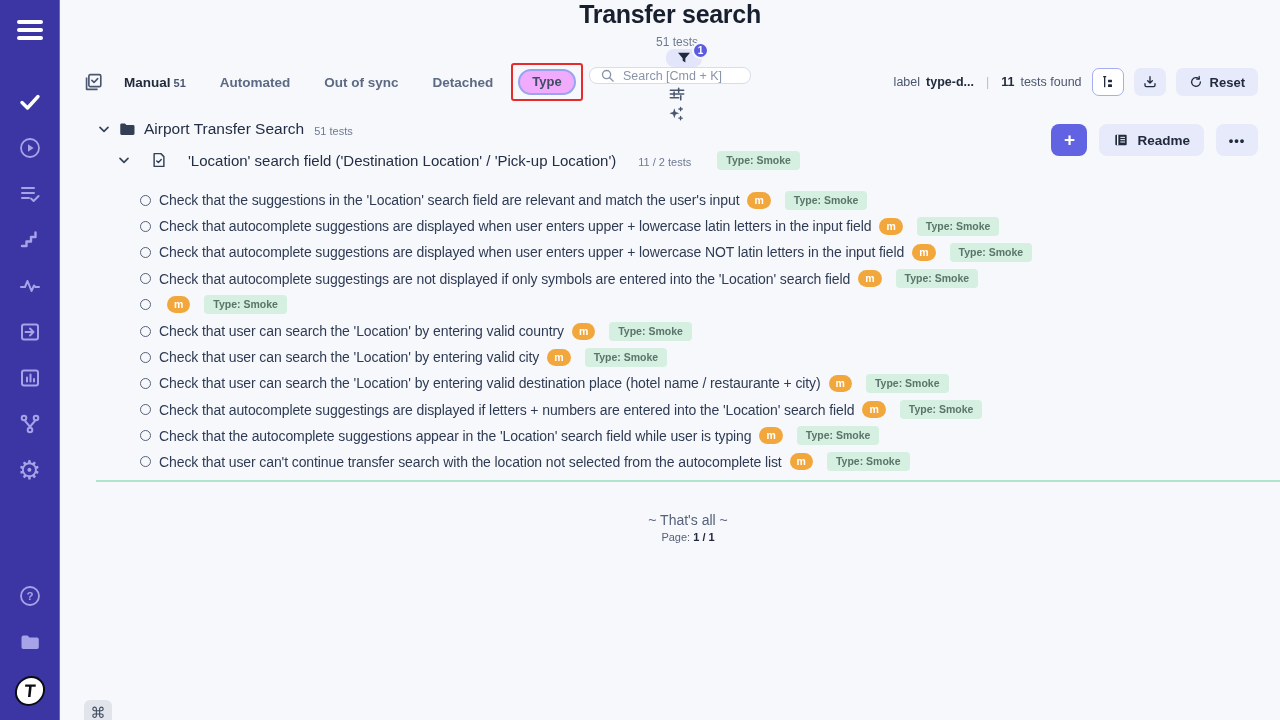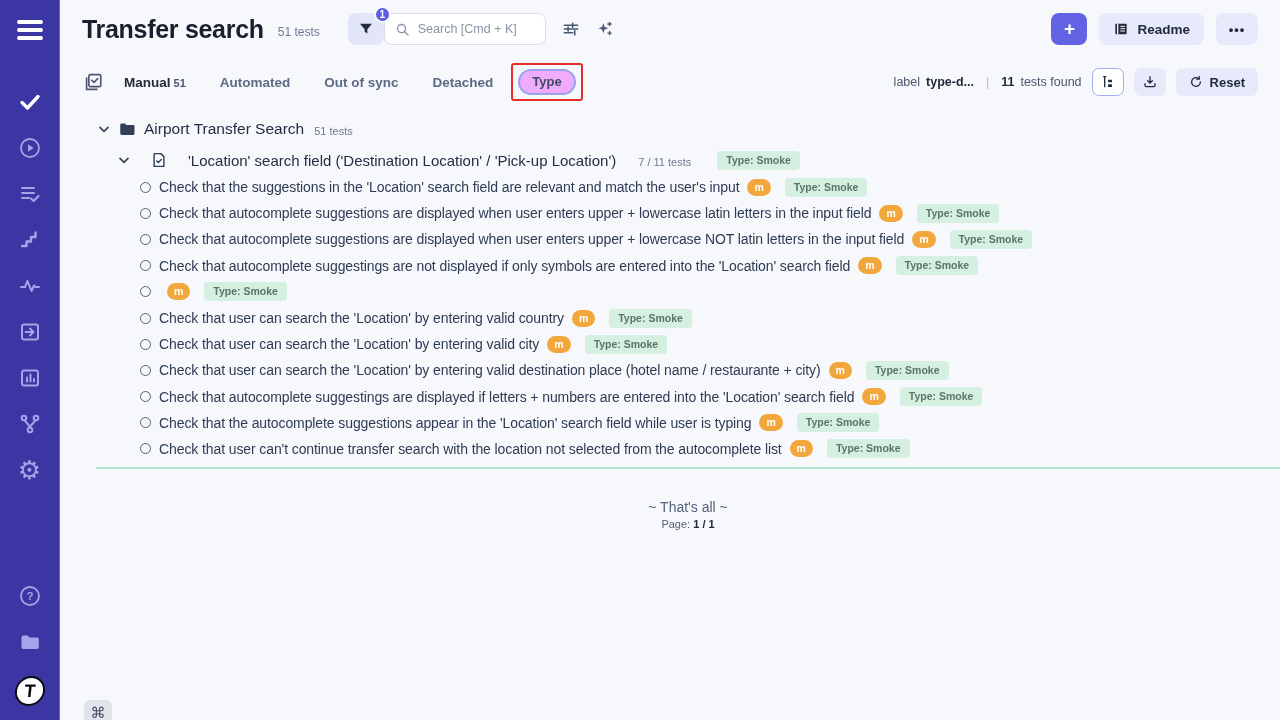--- a/index.html
+++ b/index.html
@@ -24,21 +24,21 @@
   .sb-bottom { margin-top:auto; margin-bottom:14px; display:flex; flex-direction:column; align-items:center; gap:22px; }
   .gear-glyph { font-size:26px; line-height:24px; color:#a6a3e8; }
   .logo-circle {
     width:30px; height:30px; border-radius:50%; background:#ffffff; border:2px solid #0c0c14;
     display:flex; align-items:center; justify-content:center;
     font-weight:bold; font-size:18px; color:#0c0c14; transform:skewX(-6deg);
   }
   
   .main { position:absolute; left:60px; top:0; width:1220px; height:720px; }
   .header {
-    display:flex; align-items:center; height:58px; padding:0 22px;
+    display:flex; align-items:center; height:58px; padding:0 22px;flex-direction:column;
   }
   .page-title { font-size:25px; font-weight:bold; color:#18202f; letter-spacing:-0.3px; }
   .title-count { font-size:12px; color:#6e7a93; margin-left:14px; margin-top:6px; }
   .filter-btn {
     position:relative; margin-left:28px; width:36px; height:32px; border-radius:8px;
     background:#e3e6fb; display:flex; align-items:center; justify-content:center; cursor:pointer;
   }
   .filter-badge {
     position:absolute; top:-7px; right:-7px; min-width:17px; height:17px; border-radius:50%;
     background:#5b5ce0; color:#fff; font-size:10px; font-weight:bold;
@@ -103,21 +103,21 @@
   .chev { width:16px; height:16px; color:#3a465c; margin-right:6px; cursor:pointer; flex:none; }
   .folder-ic, .doc-ic { width:18px; height:18px; color:#323f54; margin-right:8px; flex:none; }
   .folder-name { font-size:15.5px; color:#222e45; font-weight:500; cursor:pointer; }
   .row-meta { font-size:11px; color:#6e7a93; margin-left:10px; margin-top:3px; white-space:nowrap; }
   .suite-row { margin-left:20px; margin-top:5px;gap:12px; }
   .suite-name { font-size:15px; color:#222e45; font-weight:500; cursor:pointer; }
   .type-badge {
     background:#d5efe1; color:#5a7569; font-size:10.5px; font-weight:bold;
     padding:3px 9px 4px; border-radius:4px; margin-left:14px; white-space:nowrap;
   }
-  .test-list { margin-top:1px; }
+  .test-list { margin-top:14px; }
   .test-row { display:flex; align-items:center; height:26.2px; padding-left:44px; }
   .circle-icon {
     width:11px; height:11px; border:1.6px solid #55617a; border-radius:50%; margin-right:8px; flex:none;
   }
   .test-text { font-size:14px; color:#2e3b54; letter-spacing:-0.1px; cursor:pointer; white-space:nowrap; }
   .m-badge {
     background:#f2a73d; color:#fff; font-size:10.5px; font-weight:bold;
     padding:2px 7px 3px; border-radius:9px; margin-left:8px; white-space:nowrap;
   }
   .drop-line { height:0; border-bottom:2px solid #aee3cc; margin:5px 0 0 0; width:1200px; }
@@ -315,21 +315,21 @@
     </div>
     <div class="tree-row suite-row">
       <svg class="chev" viewBox="0 0 24 24" fill="none" stroke="currentColor" stroke-width="2.6" stroke-linecap="round" stroke-linejoin="round">
           <path d="M6 9.5l6 6 6-6"></path>
         </svg>
       <svg class="doc-ic" viewBox="0 0 24 24" fill="none" stroke="currentColor" stroke-width="1.9" stroke-linejoin="round">
           <path d="M5.5 3.5h9l4 4v13h-13z"></path>
           <path d="M9 13.2l2.2 2.2 3.8-4" stroke-linecap="round"></path>
         </svg>
       <span class="suite-name">'Location' search field ('Destination Location' / 'Pick-up Location')</span>
-      <span class="row-meta">7 / 11 tests</span>
+      <span class="row-meta">11 / 2 tests</span>
       <span class="type-badge">Type: Smoke</span>
     </div>
 
     <div class="test-list">
   <div class="test-row">
     <span class="circle-icon"></span>
     <span class="test-text">Check that the suggestions in the 'Location' search field are relevant and match the user's input</span>
     <span class="m-badge">m</span>
     <span class="type-badge">Type: Smoke</span>
   </div>

